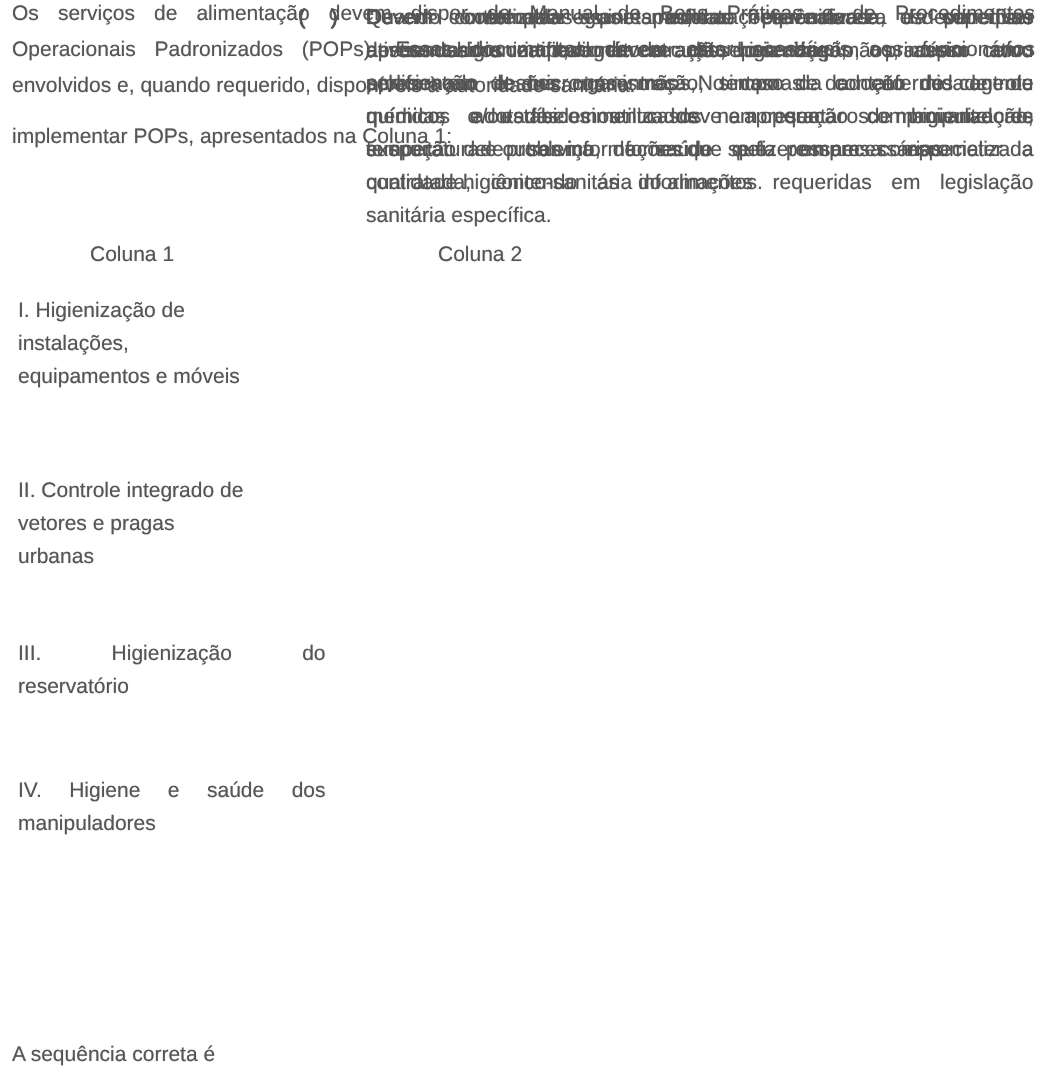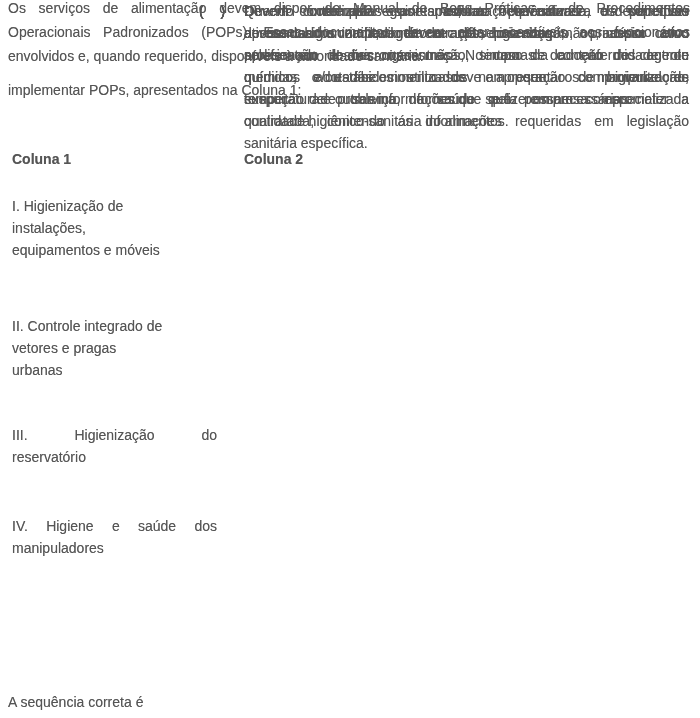--- a/index.html
+++ b/index.html
@@ -13,21 +13,21 @@
     overflow:hidden;
     text-shadow:0 0 .6px rgba(90,90,90,.55);
   }
   .blk { position:absolute; }
   .ln { min-height:1em; }
   
   .j { text-align:justify; text-align-last:justify; -moz-text-align-last:justify; }
   #p1,#p2 { left:8px; width:682px; line-height:24px; }
   #p1 { top:-4px; }
   #p2 { top:78px; }
-  .hdr { top:148px; line-height:22px; font-weight:bold; }
+  .hdr { top:158px; line-height:22px; font-weight:normal;margin-left:48px; }
   #c1h { left:12px; }
   #c2h { left:244px;text-align:center; }
   .c1item { left:12px; width:205px; line-height:22px; }
   #i1 { top:195px; }
   #i2 { top:315px; }
   #i3 { top:424px; }
   #i4 { top:515px; }
   .c2entry { left:244px; width:445px; line-height:22px; }
   .marker {
     position:absolute; left:-45px; top:0; width:36px;

